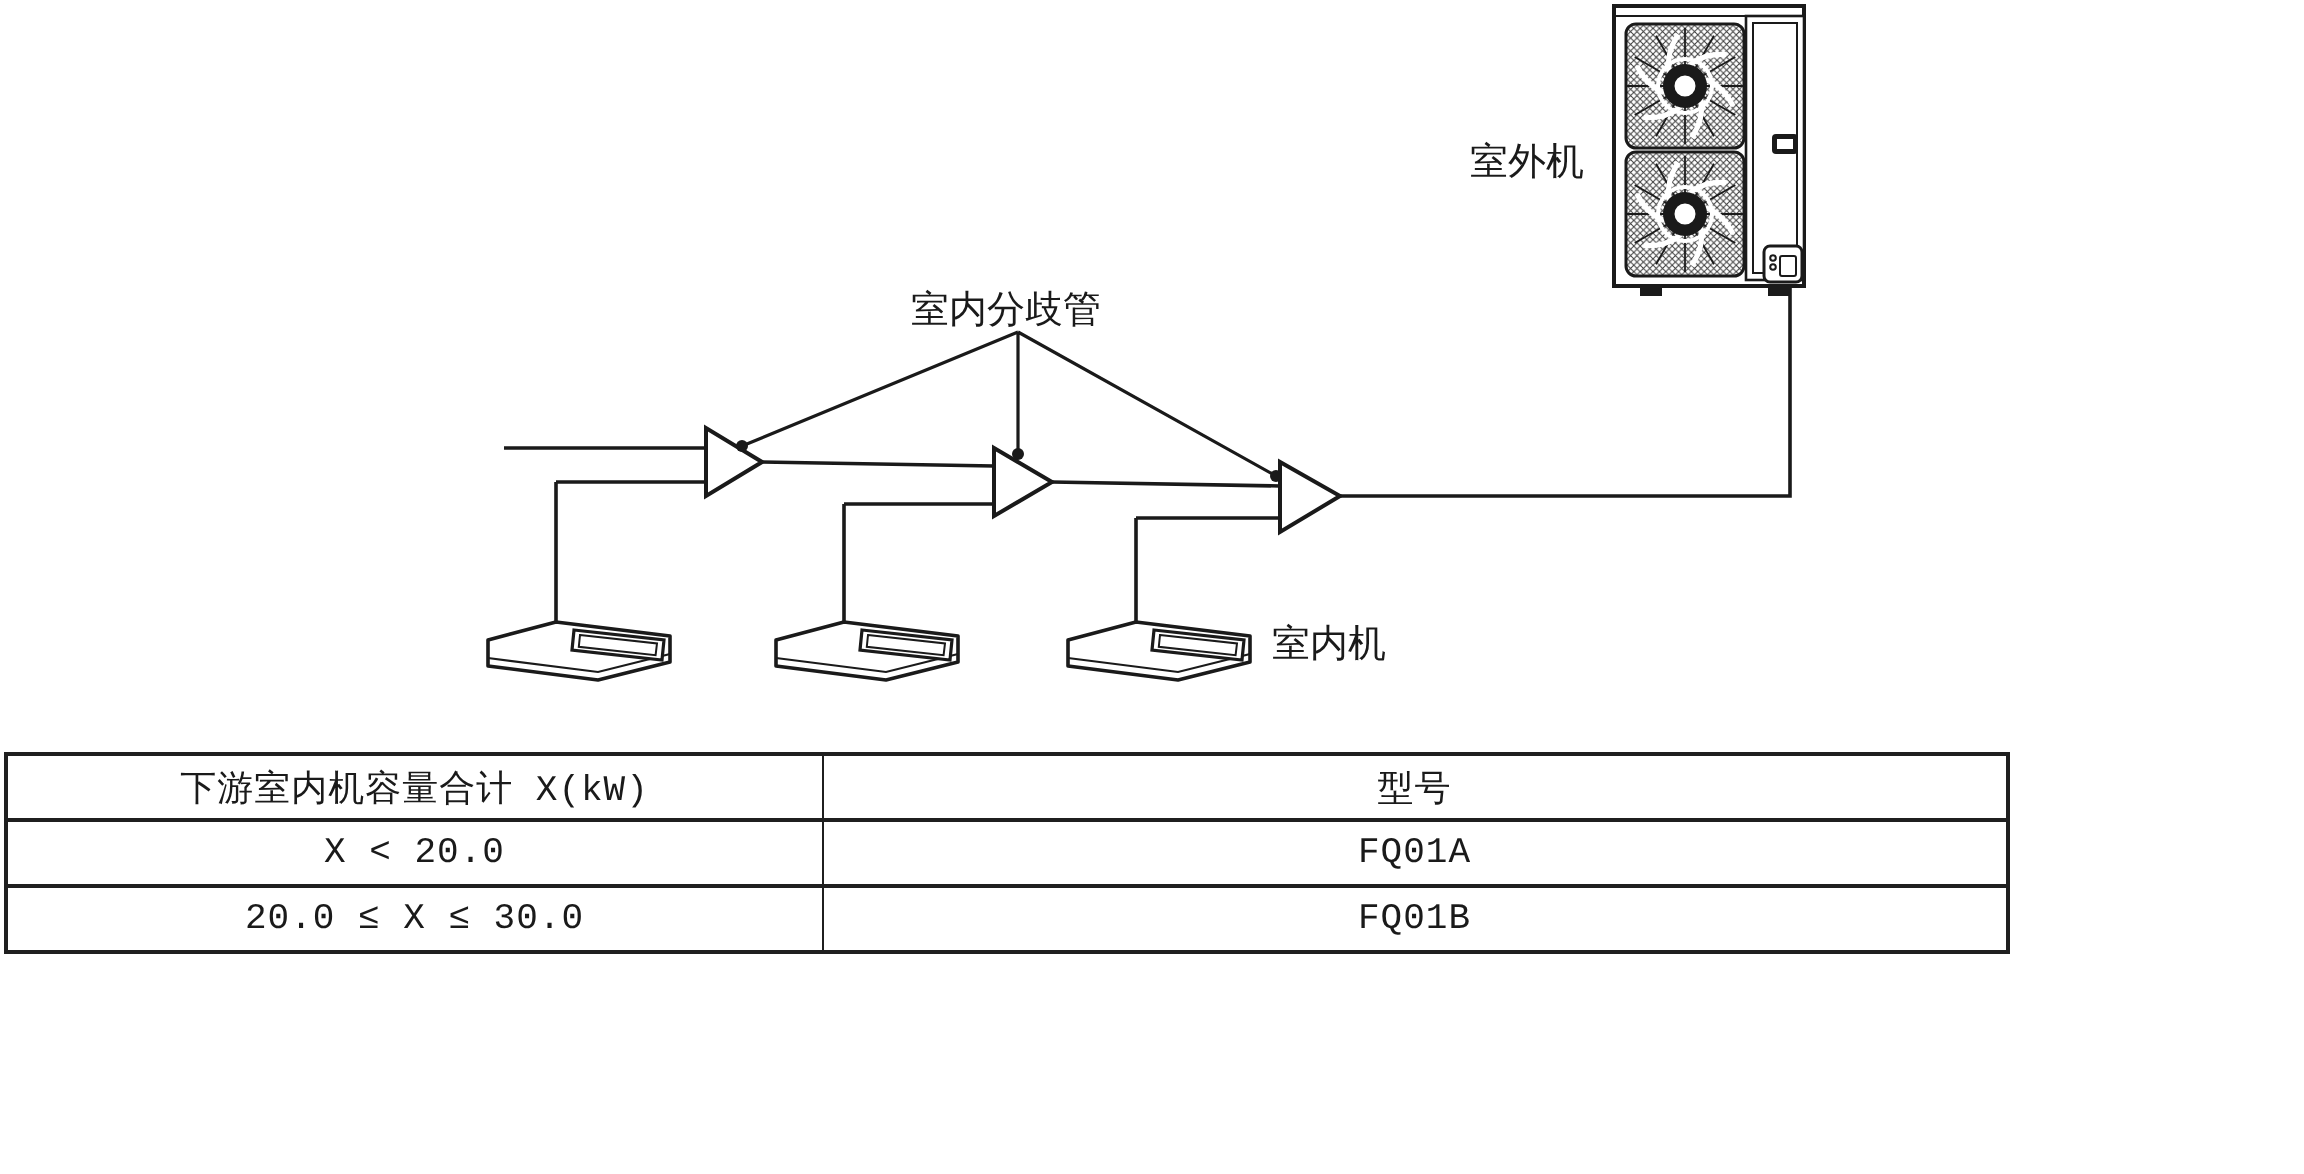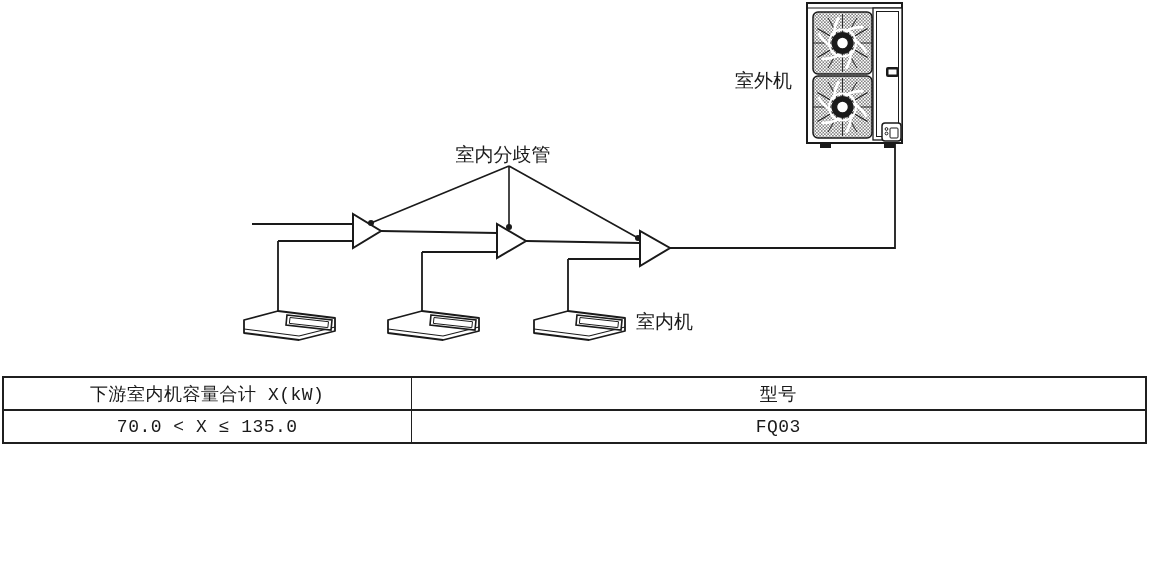--- a/index.html
+++ b/index.html
@@ -4,21 +4,21 @@
 <style>
   html,body{margin:0;padding:0;}
   body{
     width:1152px;height:587px;position:relative;overflow:hidden;
     background:#ffffff;color:#1a1a1a;
     font-family:"Liberation Sans","DejaVu Sans",sans-serif;
   }
   .canvas{position:absolute;inset:0;}
   svg.diagram{position:absolute;top:0;left:0;}
   table.spec{
-    position:absolute;top:376px;left:2px;width:1145px;
+    position:absolute;top:376px;left:2px;width:1003px;
     border-collapse:collapse;table-layout:fixed;background:#fff;
     border:2px solid #1f1f1f;
   }
   table.spec th,table.spec td{
     height:31px;padding:0;text-align:center;vertical-align:middle;
     font-weight:400;font-size:18px;letter-spacing:.5px;
     font-family:"Liberation Mono","DejaVu Sans Mono",monospace;
     border-top:2px solid #1f1f1f;
   }
   table.spec thead th{border-top:0;}
@@ -126,18 +126,22 @@
         <col>
       </colgroup>
     <thead>
       <tr>
         <th>下游室内机容量合计 X(kW)</th>
         <th>型号</th>
       </tr>
     </thead>
     <tbody>
       <tr>
-        <td>70.0 &lt; X ≤ 135.0</td>
-        <td>FQ03</td>
+        <td>X &lt; 20.0</td>
+        <td>FQ01A</td>
+      </tr>
+      <tr>
+        <td>20.0 ≤ X ≤ 30.0</td>
+        <td>FQ01B</td>
       </tr>
     </tbody>
   </table>
 </div>
 
 </body></html>

